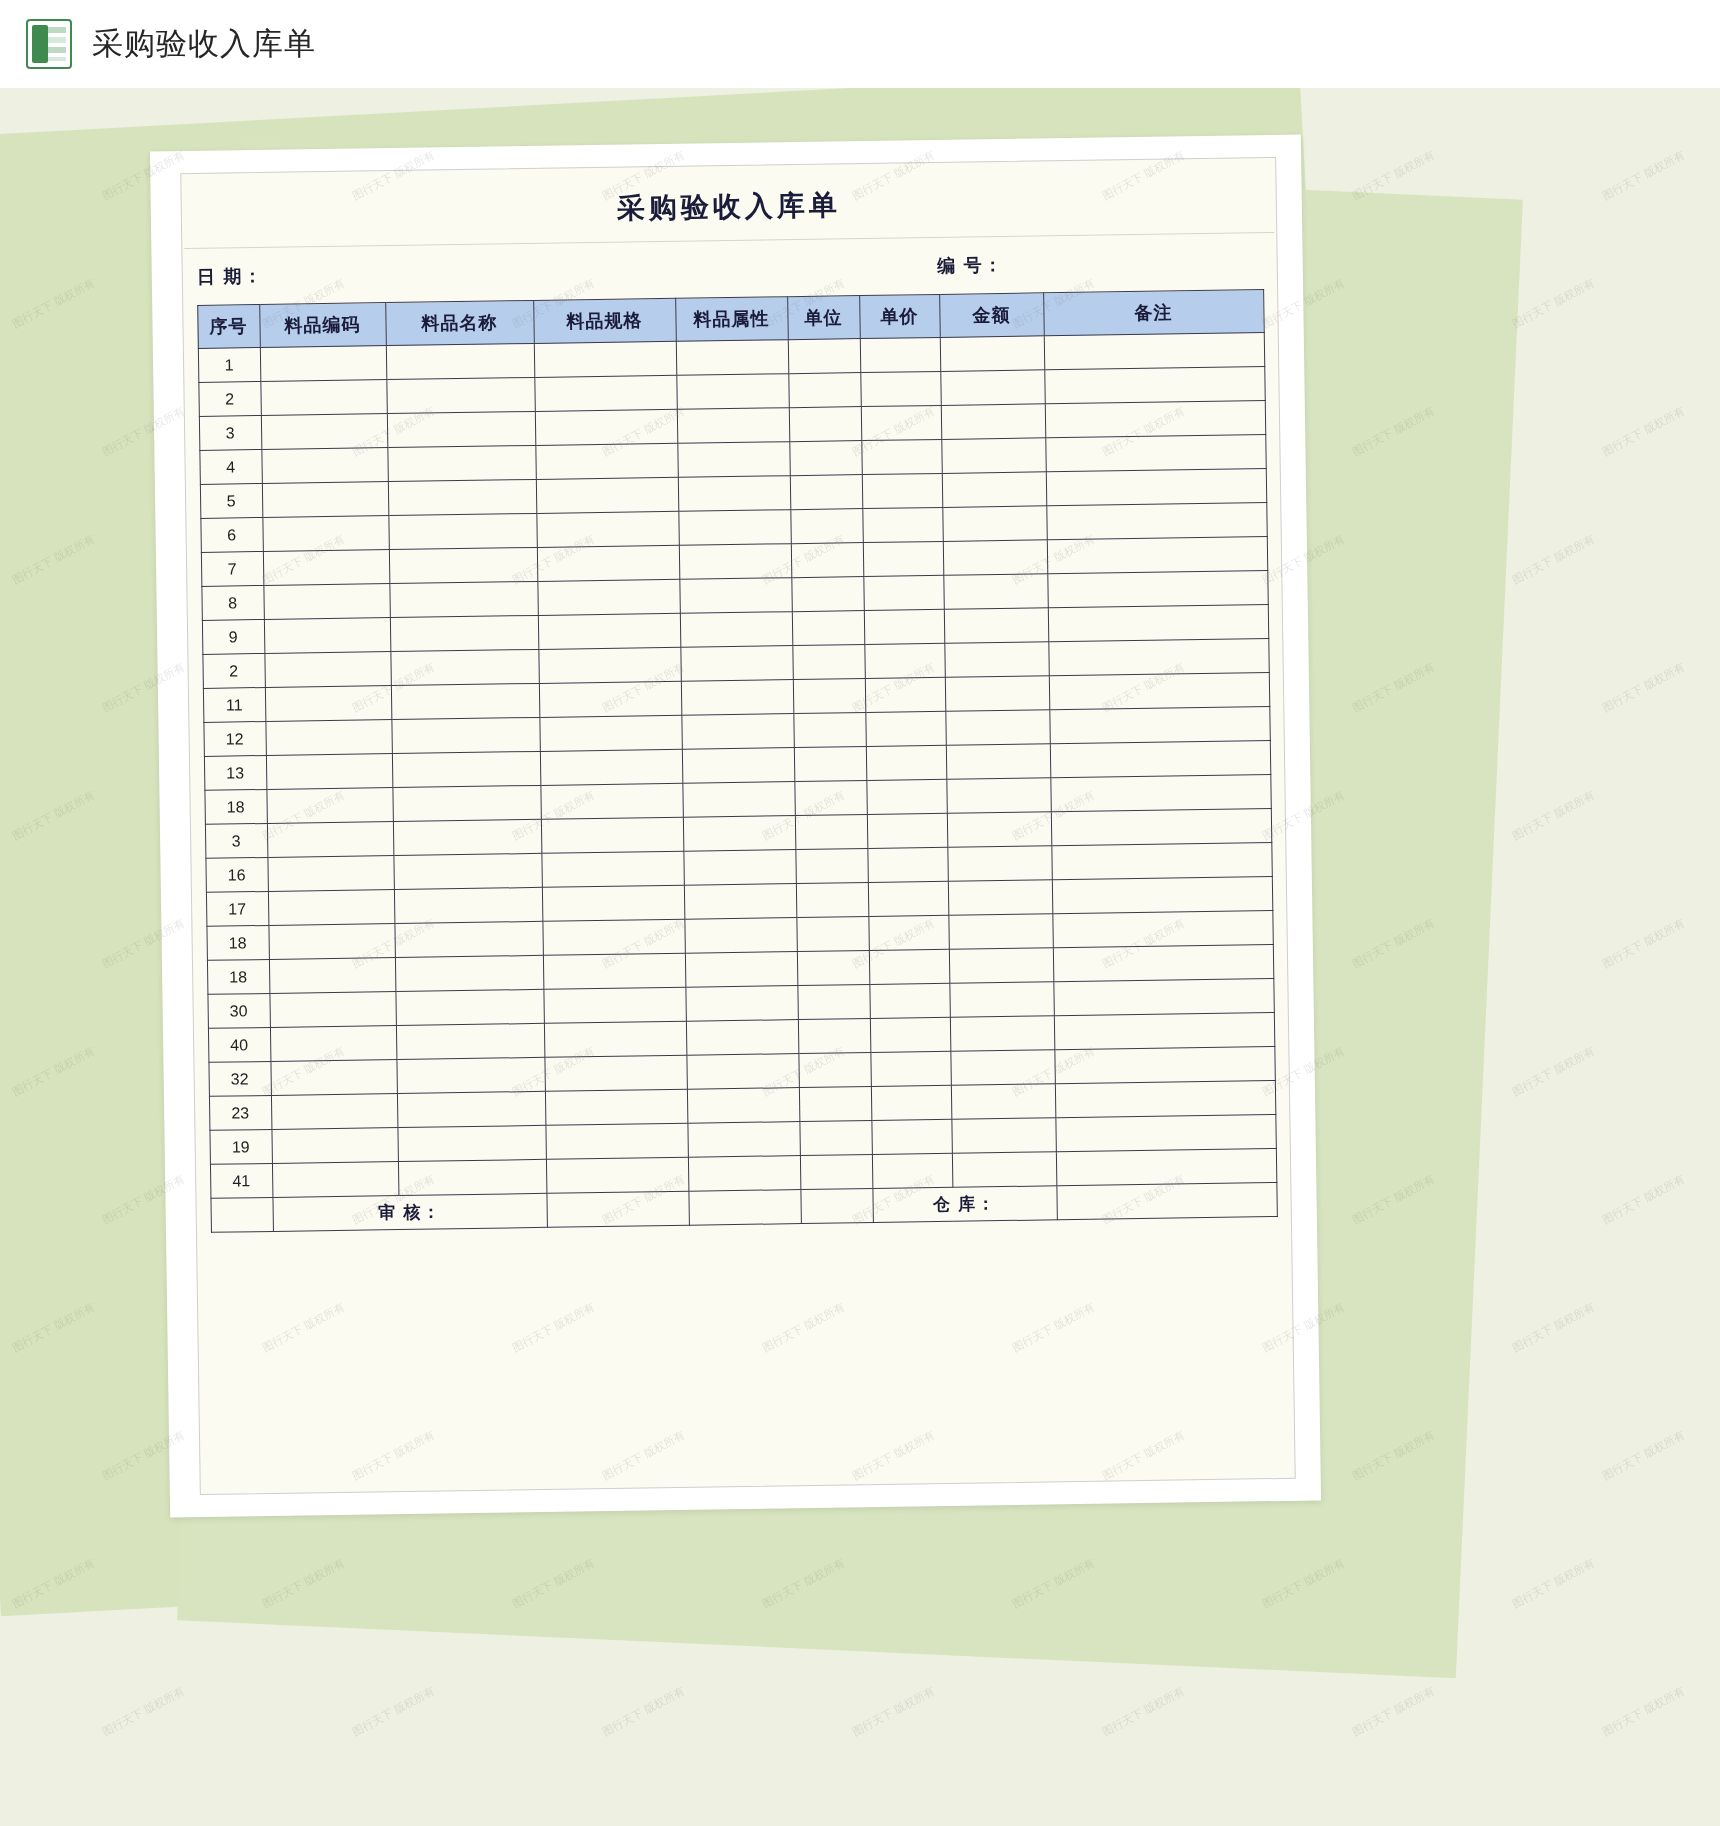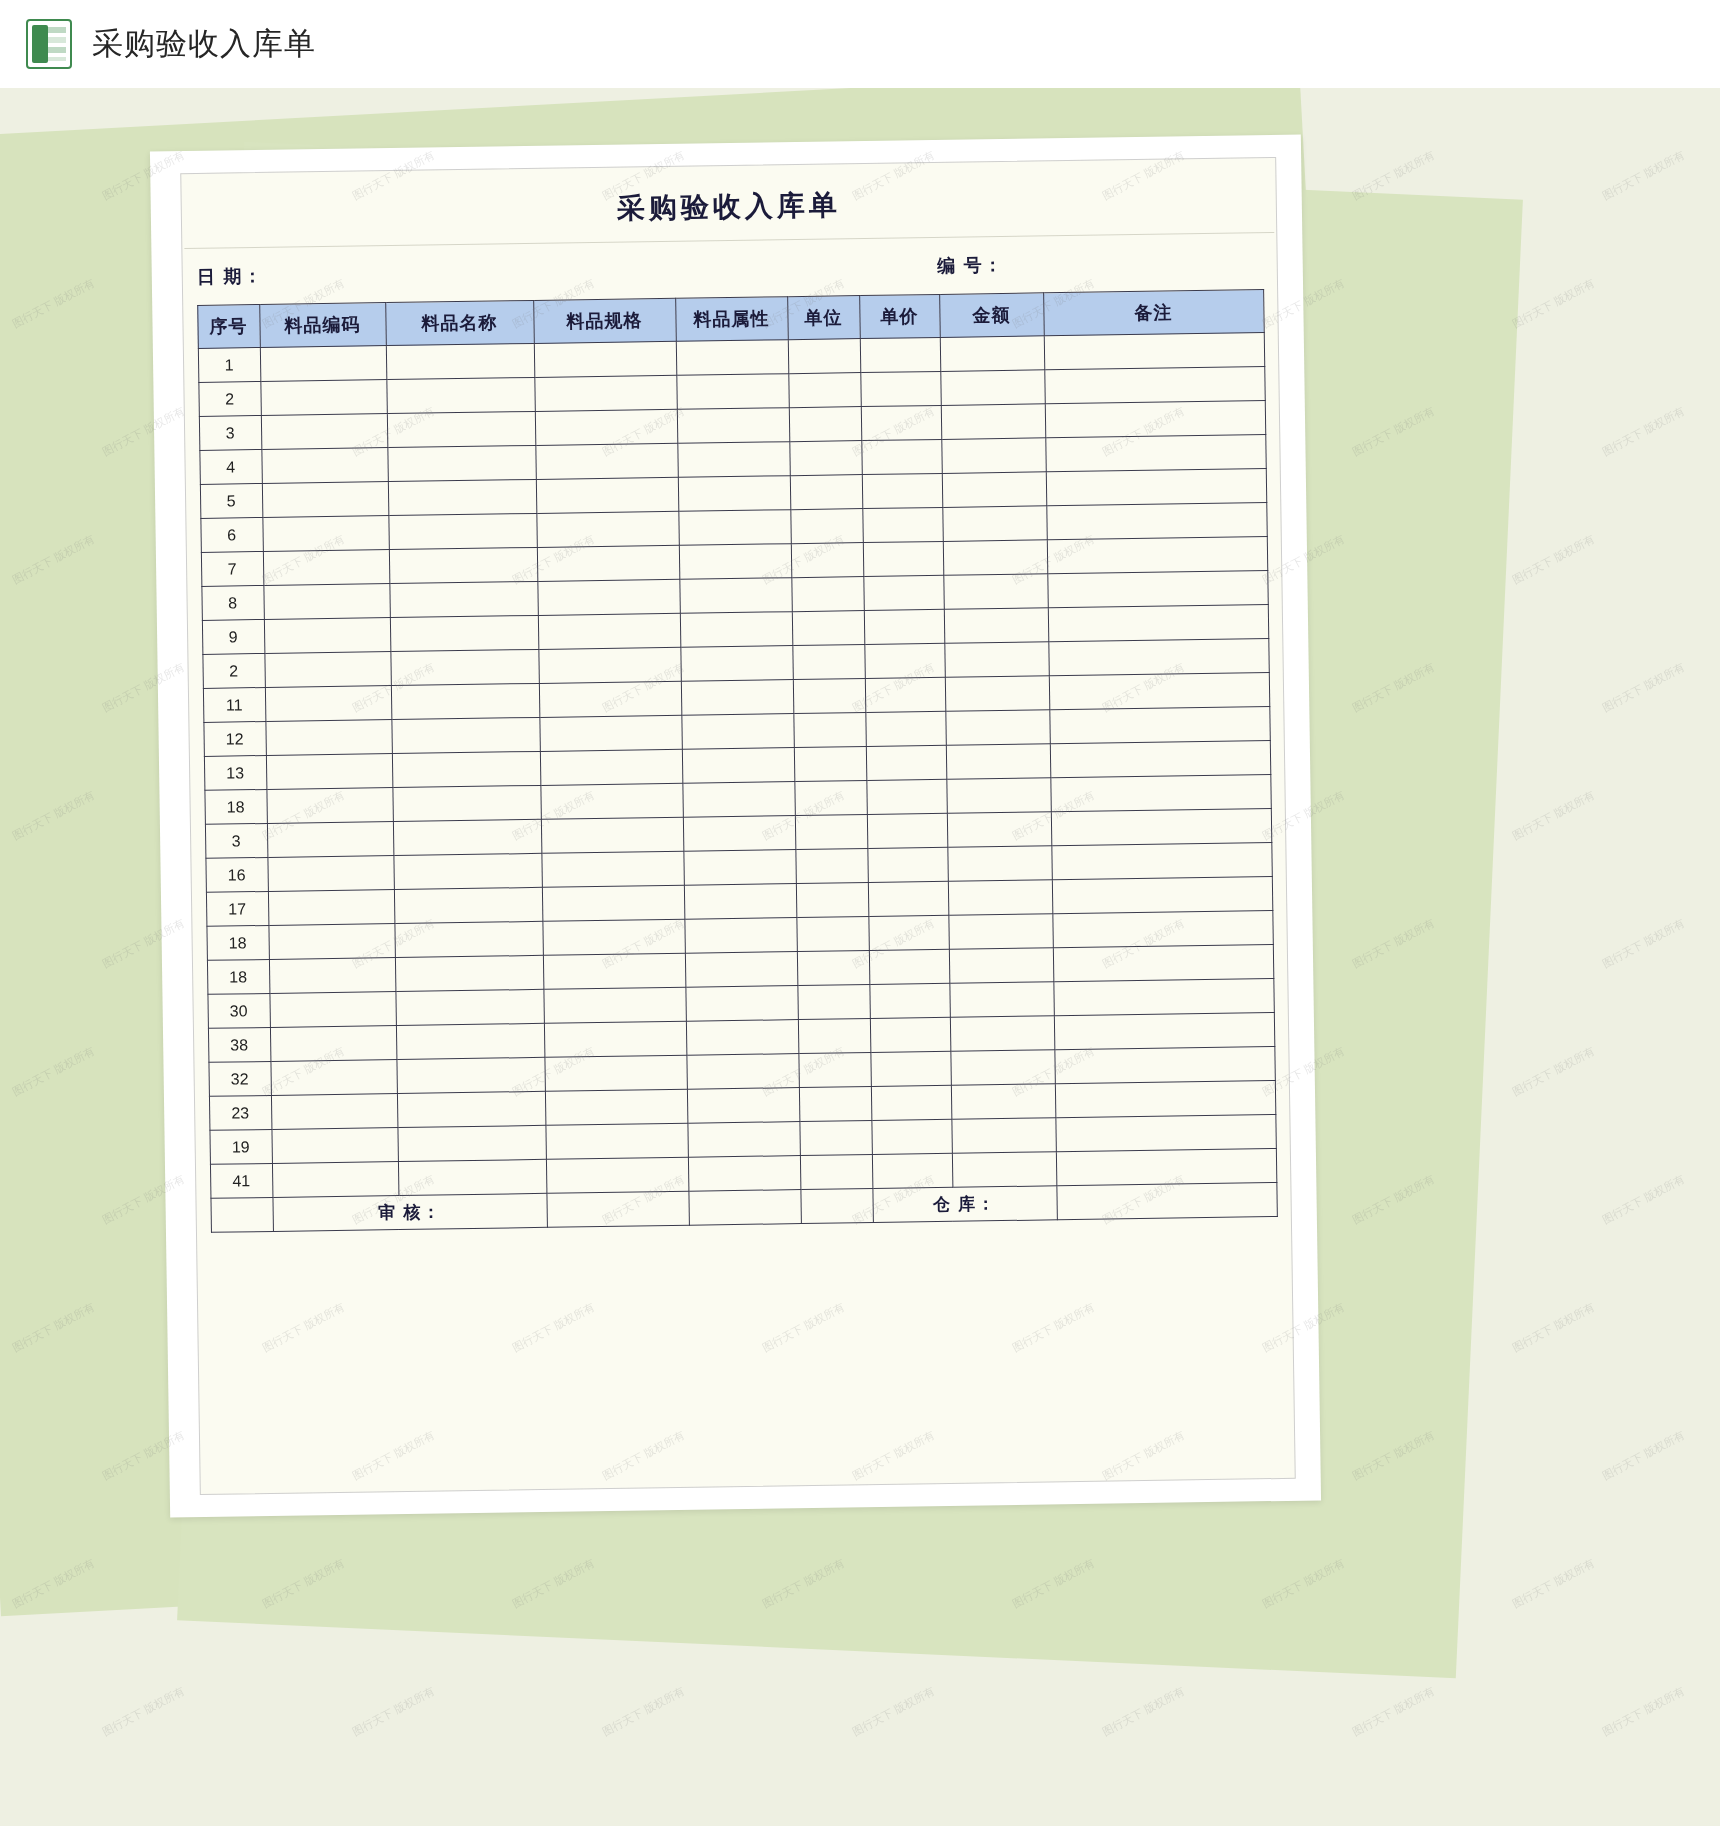--- a/index.html
+++ b/index.html
@@ -461,21 +461,21 @@
             <td></td>
             <td></td>
             <td></td>
             <td></td>
             <td></td>
             <td></td>
             <td></td>
             <td></td>
           </tr>
           <tr>
-            <td class="idx">38</td>
+            <td class="idx">40</td>
             <td></td>
             <td></td>
             <td></td>
             <td></td>
             <td></td>
             <td></td>
             <td></td>
             <td></td>
           </tr>
           <tr>

